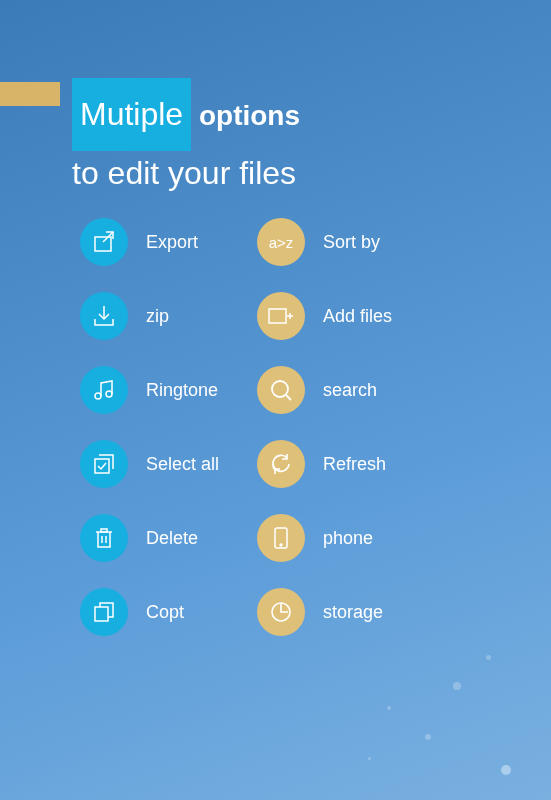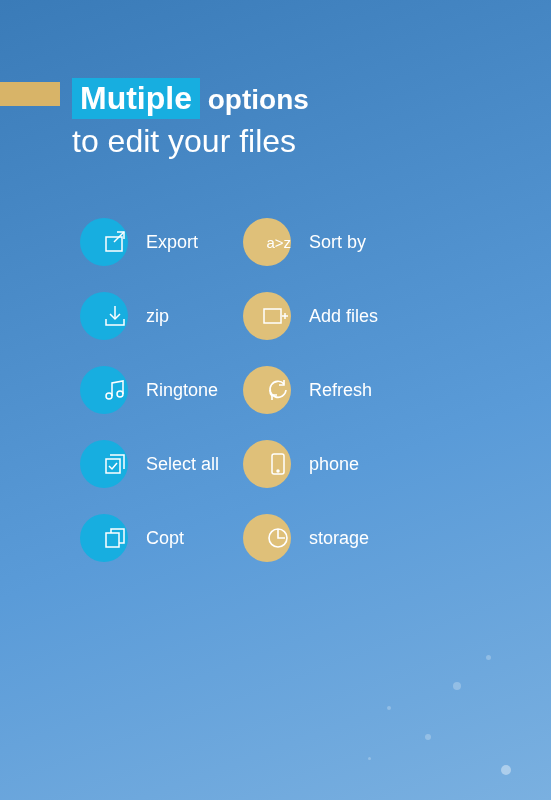--- a/index.html
+++ b/index.html
@@ -22,55 +22,55 @@
   .header {
     position: absolute;
     top: 78px;
     left: 72px;
     color: #fff;
     font-weight: 300;
   }
   .header .highlight {
     background: #17aee0;
     color: #fff;
-    padding: 2px 8px;
+    padding: 18px 8px;
     display: inline-block;
     font-size: 32px;
-    font-weight: 700;
+    font-weight: 400;
   }
   .header .rest1 {
     font-size: 28px;
     font-weight: 700;
   }
   .header .line2 {
     font-size: 32px;
     font-weight: 300;
     margin-top: 4px;
   }
   .grid {
     position: absolute;
     top: 218px;
     left: 80px;
     display: flex;
-    gap: 24px;
+    gap: 38px;
   }
   .col { display: flex; flex-direction: column; gap: 26px; }
   .item {
     display: flex;
     align-items: center;
     gap: 18px;
     color: #fff;
   }
   .circle {
     width: 48px;
     height: 48px;
     border-radius: 50%;
     display: flex;
     align-items: center;
-    justify-content: flex-end;
+    justify-content: center;
     flex-shrink: 0;
   }
   .blue { background: #17aee0; }
   .gold { background: #dfc079; }
   .label {
     font-size: 18px;
     color: #fff;
     font-weight: 300;
   }
   .sort-text { color: #fff; font-size: 15px; font-weight: 300; }
@@ -134,20 +134,31 @@
         <svg width="26" height="26" viewBox="0 0 26 26" fill="none" stroke="#fff" stroke-width="1.5">
           <rect x="4" y="8" width="14" height="14"></rect>
           <path d="M8 4 L22 4 L22 18"></path>
           <path d="M7 15 L10 18 L15 12"></path>
         </svg>
       </div>
       <span class="label">Select all</span>
     </div>
 
 
+    <div class="item">
+      <div class="circle blue">
+        <svg width="26" height="26" viewBox="0 0 26 26" fill="none" stroke="#fff" stroke-width="1.5">
+          <path d="M5 7 L21 7"></path>
+          <path d="M7 7 L7 22 L19 22 L19 7"></path>
+          <path d="M10 4 L16 4 L16 7 L10 7 Z"></path>
+          <path d="M11 11 L11 18 M15 11 L15 18"></path>
+        </svg>
+      </div>
+      <span class="label">Delete</span>
+    </div>
 
     <div class="item">
       <div class="circle blue">
         <svg width="26" height="26" viewBox="0 0 26 26" fill="none" stroke="#fff" stroke-width="1.5">
           <rect x="4" y="8" width="13" height="14"></rect>
           <path d="M9 8 L9 4 L22 4 L22 18 L17 18"></path>
         </svg>
       </div>
       <span class="label">Copt</span>
     </div>
@@ -166,20 +177,29 @@
     <div class="item">
       <div class="circle gold">
         <svg width="30" height="26" viewBox="0 0 30 26" fill="none" stroke="#fff" stroke-width="1.5">
           <rect x="3" y="6" width="17" height="14"></rect>
           <path d="M24 10 L24 16 M21 13 L27 13"></path>
         </svg>
       </div>
       <span class="label">Add files</span>
     </div>
 
+    <div class="item">
+      <div class="circle gold">
+        <svg width="26" height="26" viewBox="0 0 26 26" fill="none" stroke="#fff" stroke-width="1.8">
+          <circle cx="12" cy="12" r="8"></circle>
+          <path d="M18 18 L23 23"></path>
+        </svg>
+      </div>
+      <span class="label">search</span>
+    </div>
 
     <div class="item">
       <div class="circle gold">
         <svg width="26" height="26" viewBox="0 0 26 26" fill="none" stroke="#fff" stroke-width="1.6">
           <path d="M21 13 A8 8 0 1 1 19 7"></path>
           <path d="M19 3 L19 8 L14 8"></path>
           <path d="M5 13 A8 8 0 0 0 7 19"></path>
           <path d="M7 23 L7 18 L12 18"></path>
         </svg>
       </div>

